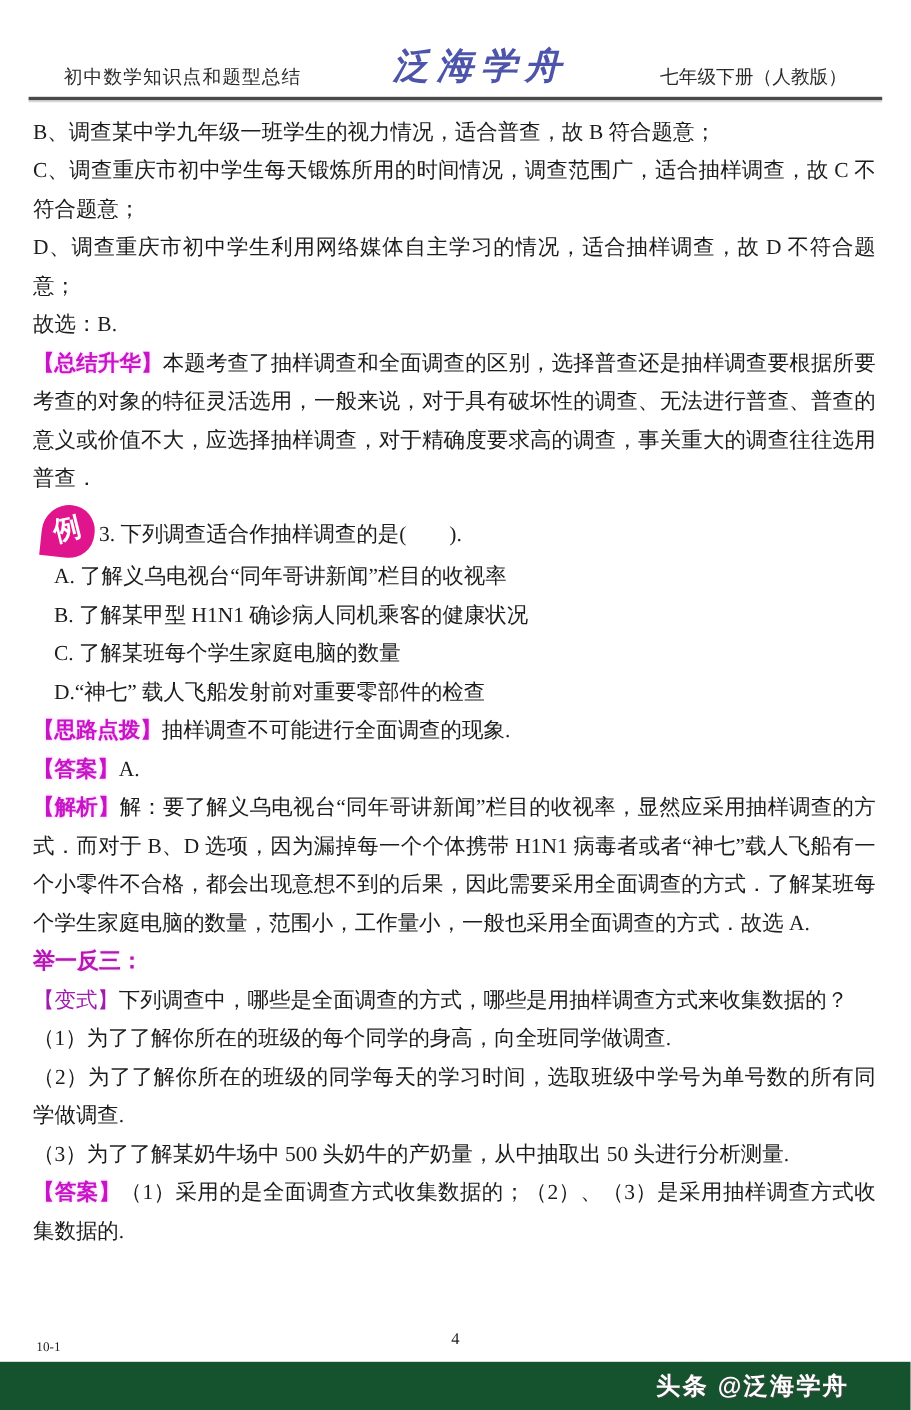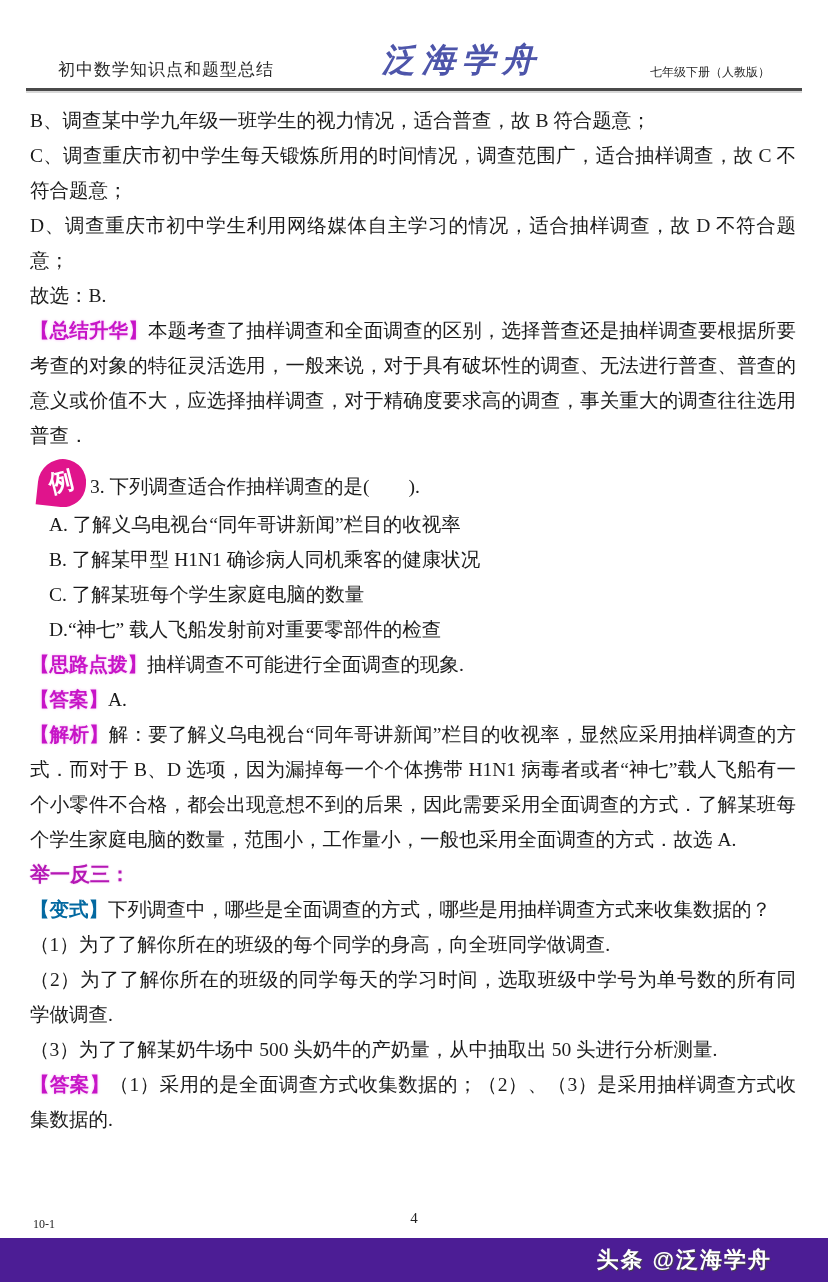--- a/index.html
+++ b/index.html
@@ -10,21 +10,21 @@
     overflow:hidden;
     font-family:"Liberation Serif","DejaVu Serif",serif;
     color:#1c1c1c;
   }
   
   .header{
     display:flex;justify-content:space-between;align-items:flex-end;
     padding:36px 58px 7px 58px;
   }
   .header-left{font-size:17px;color:#2a2a2a;letter-spacing:1px;}
-  .header-right{font-size:12px;color:#2a2a2a;}
+  .header-right{font-size:17px;color:#2a2a2a;}
   .brand-logo{
     font-size:33px;font-weight:bold;font-style:italic;
     color:#4d55aa;letter-spacing:7px;
     transform:translateY(2px);
   }
   .header-divider{
     height:3px;background:#4a4a4a;
     margin:0 26px;
     box-shadow:0 2px 0 #d8d8d8;
   }
@@ -33,21 +33,21 @@
     padding:12px 32px 0 30px;
     font-size:19.5px;line-height:35px;
     text-align:justify;
   }
   .para{margin:0;}
   .para.opt{margin-left:19px;}
   .label{
     color:#c714c7;font-weight:bold;
     text-shadow:0 0 3px #f2b6f2;
   }
-  .label.black{color:#0369a1;font-weight:bold;text-shadow:none;}
+  .label.black{color:#a21caf;font-weight:normal;text-shadow:none;}
   .subhead{
     color:#b517b5;font-weight:bold;font-size:20px;
     text-shadow:0 0 2px #eeb9ee;
     margin:0;
   }
   
   .example-line{
     display:flex;align-items:flex-end;
     margin:2px 0 0 0;
     min-height:52px;
@@ -71,21 +71,21 @@
   .footer-left{
     position:absolute;left:33px;bottom:50px;
     font-size:12px;color:#222;
   }
   .page-num{
     position:absolute;left:0;right:0;bottom:55px;
     text-align:center;font-size:15px;color:#222;
   }
   .bottom-bar{
     position:absolute;left:0;right:0;bottom:0;height:44px;
-    background:#4c1d95;
+    background:#14532d;
     display:flex;align-items:center;justify-content:flex-end;
     padding-right:56px;box-sizing:border-box;
   }
   .bottom-bar .watermark{
     color:#ffffff;font-weight:bold;font-size:22px;letter-spacing:2px;
     font-family:"Liberation Sans","DejaVu Sans",sans-serif;
     text-shadow:1px 1px 1px #444;
   }
 </style>
 </head>

